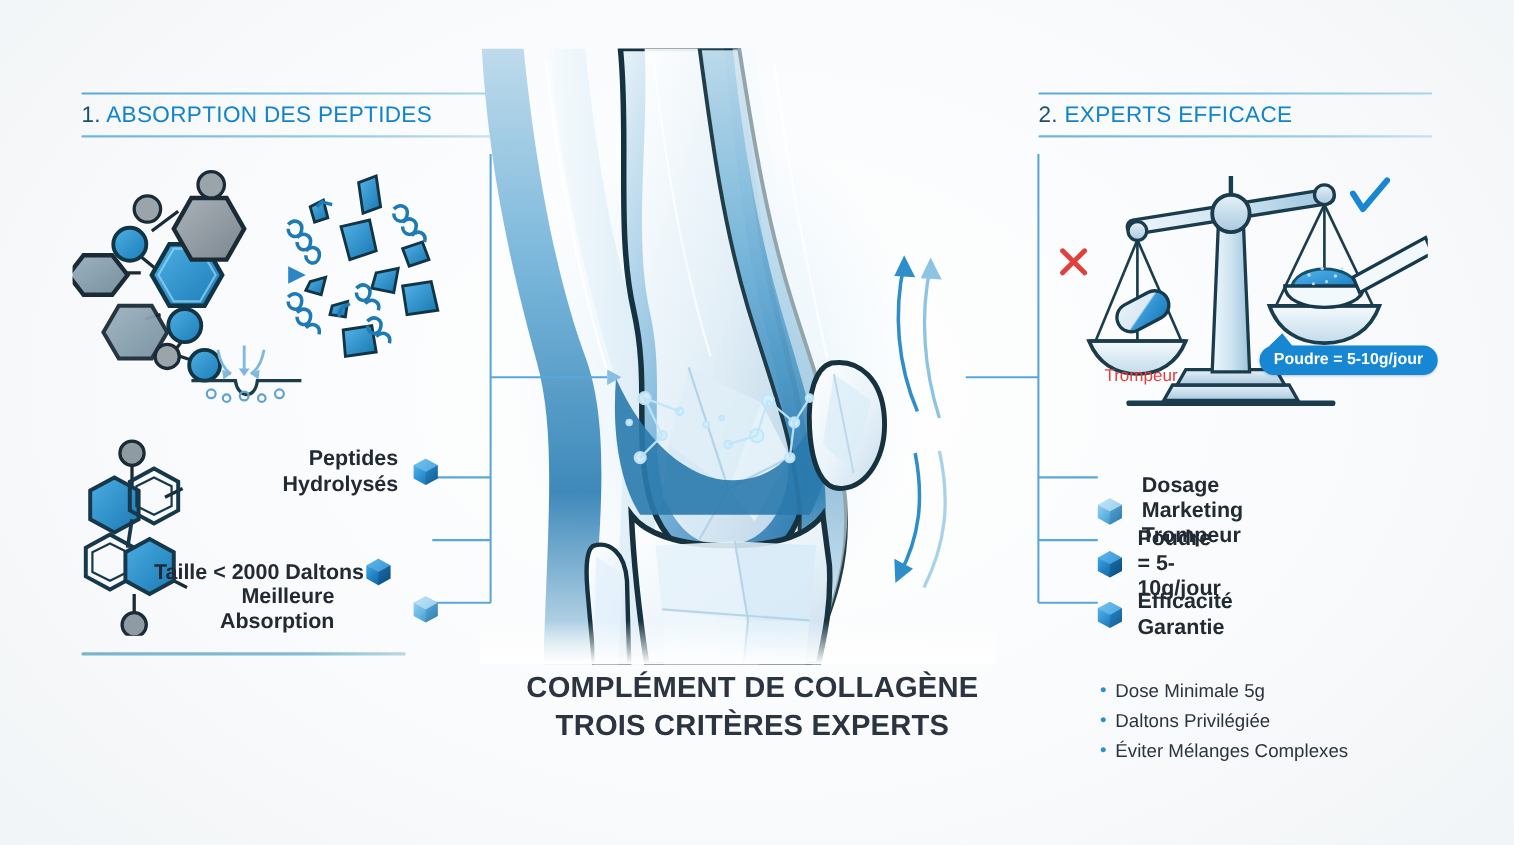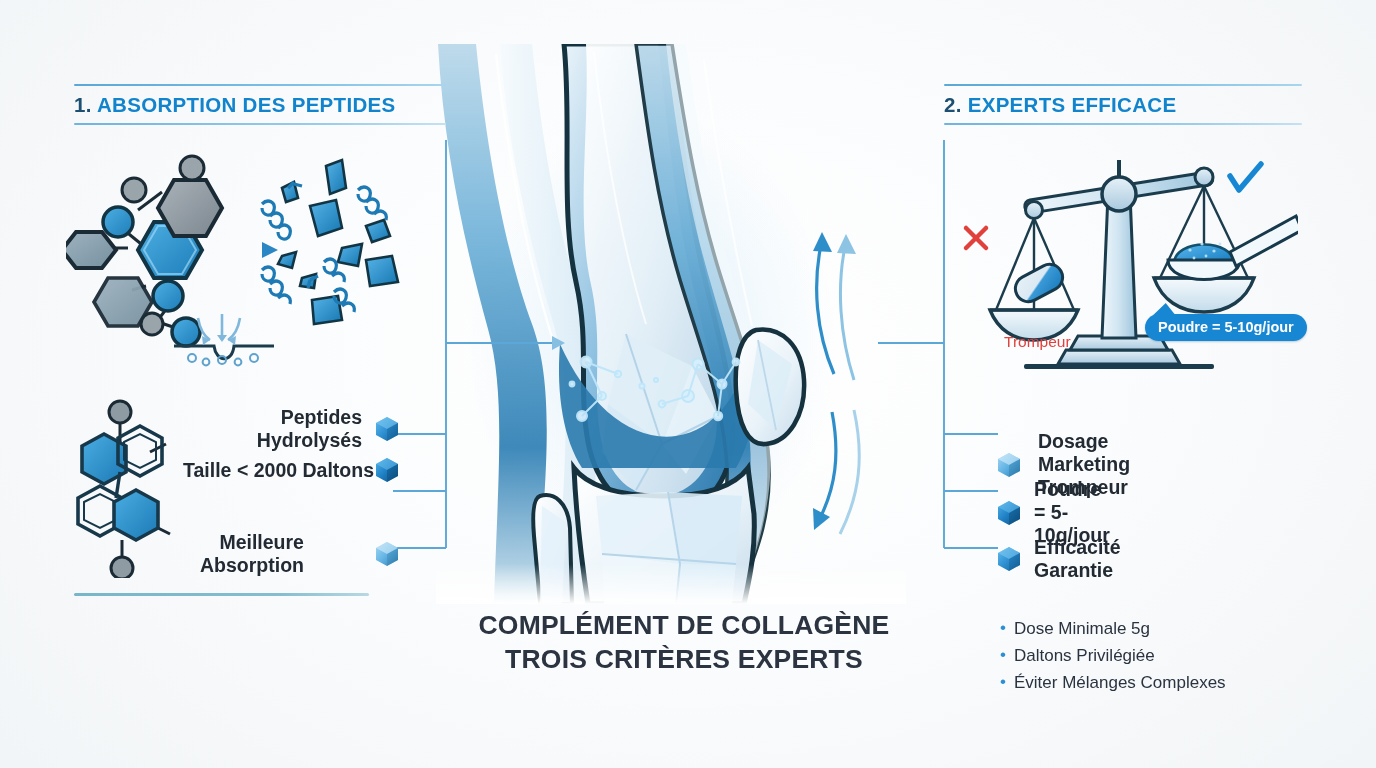--- a/index.html
+++ b/index.html
@@ -10,21 +10,21 @@
       radial-gradient(ellipse 900px 620px at 50% 46%, #ffffff 0%, #fbfcfd 45%, #f2f5f7 100%),
       linear-gradient(135deg,#eef2f5 0%,#f7f9fa 40%,#eceff3 100%);
   }
   #stage{position:relative;width:1376px;height:768px;}
 
   
   .col-head{position:absolute;}
   .col-head .rule{height:2px;border-radius:2px;
     background:linear-gradient(90deg,#5aa7d8 0%,#7fc0e6 60%,#a9d5ee 100%);}
   .col-head .rule.bot{background:linear-gradient(90deg,#6fb4df 0%,#9ccde9 70%,#c5e1f2 100%);}
-  .col-head .txt{font-size:20.5px;font-weight:bold;letter-spacing:.3px;
+  .col-head .txt{font-size:20.5px;font-weight:normal;letter-spacing:.3px;
     color:#1184cd;white-space:nowrap;padding:7px 0 6px 0;}
   .col-head .txt .num{color:#1d4f72;}
 
   
   #wires{position:absolute;left:0;top:0;width:1376px;height:768px;pointer-events:none;}
 
   
   .blist{position:absolute;}
   .brow{position:absolute;display:flex;align-items:center;}
   .brow .label{font-size:19.5px;font-weight:bold;color:#222a33;line-height:1.18;}
@@ -469,21 +469,21 @@
             <stop offset="1" stop-color="#135e94"></stop>
               </linearGradient>
             </defs>
           <polygon points="13,2 24,8 24,20 13,26 2,20 2,8" fill="url(#hm1)"></polygon>
           <path d="M13 2 L24 8 L13 14 L2 8 Z" fill="#7fcaf2" opacity=".55"></path>
           <path d="M13 14 L24 8 L24 20 L13 26 Z" fill="#0f5a8f" opacity=".35"></path>
         </svg>
       </span>
     </div>
 
-    <div class="brow right-al" style="left:140px;top:456px;width:260px;justify-content:flex-end;gap:0;">
+    <div class="brow right-al" style="left:140px;top:506px;width:260px;gap:0;">
       <div class="label">Taille &lt; 2000 Daltons</div>
       <span class="hexmark">
         <svg width="26" height="28" viewBox="0 0 26 28">
           <defs>
               <linearGradient id="hm2" x1="0" y1="0" x2="1" y2="1">
             <stop offset="0" stop-color="#4fb3e9"></stop>
                 <stop offset=".5" stop-color="#1e7fc4"></stop>
             <stop offset="1" stop-color="#0d4f80"></stop>
               </linearGradient>
             </defs>

